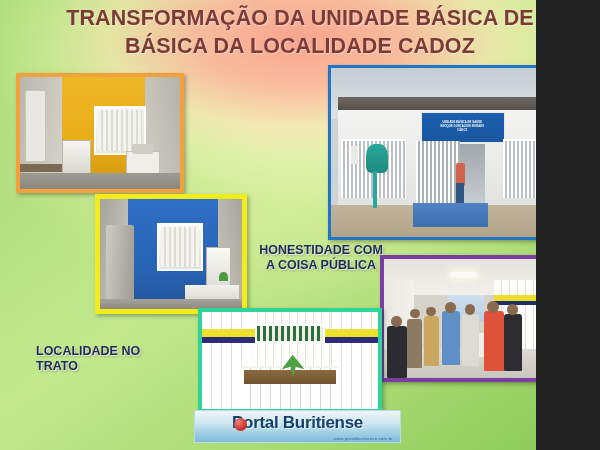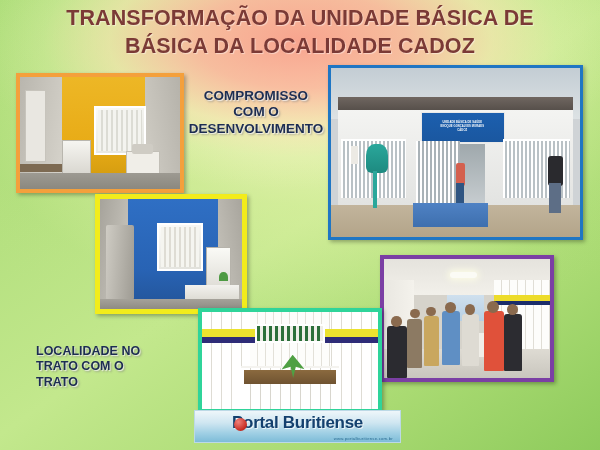--- a/index.html
+++ b/index.html
@@ -2,21 +2,21 @@
 <html><head>
 <meta charset="utf-8">
 <style>
   html, body {
     margin: 0;
     padding: 0;
     background: #222;
   }
   .slide {
     position: relative;
-    width: 600px;
+    width: 536px;
     height: 450px;
     overflow: hidden;
     font-family: "Liberation Sans", sans-serif;
     
     background:
       radial-gradient(ellipse 330px 150px at 300px 40px,
         rgba(248,160,140,0.95) 0%,
         rgba(250,180,155,0.85) 32%,
         rgba(252,226,180,0.55) 58%,
         rgba(240,245,190,0.18) 78%,
@@ -357,30 +357,28 @@
       <div class="ct-back"></div>
       <div class="ct-stripeY"></div>
       <div class="ct-stripeB"></div>
       <div class="ct-grill"></div>
       <div class="ct-box"></div>
       <div class="ct-soil"></div>
       <div class="ct-plant"></div>
     </div>
   </div>
 
-  <div class="txt t-compromisso">
-    <div>COMPROMISSO</div>
-    <div>COM O</div>
-    <div>DESENVOLVIMENTO</div>
-  </div>
-
+
+  <div class="txt t-honestidade">
+    <div>HONESTIDADE COM</div>
+    <div>A COISA PÚBLICA</div>
+  </div>
 
   <div class="txt t-seriedade">
     <div>LOCALIDADE NO</div>
-    <div>TRATO COM O</div>
     <div>TRATO</div>
   </div>
 
   <div class="logo">
     <div class="logo-text">Portal Buritiense</div>
     <div class="logo-ball"></div>
     <div class="logo-url">www.portalburitiense.com.br</div>
   </div>
 
 </div>

